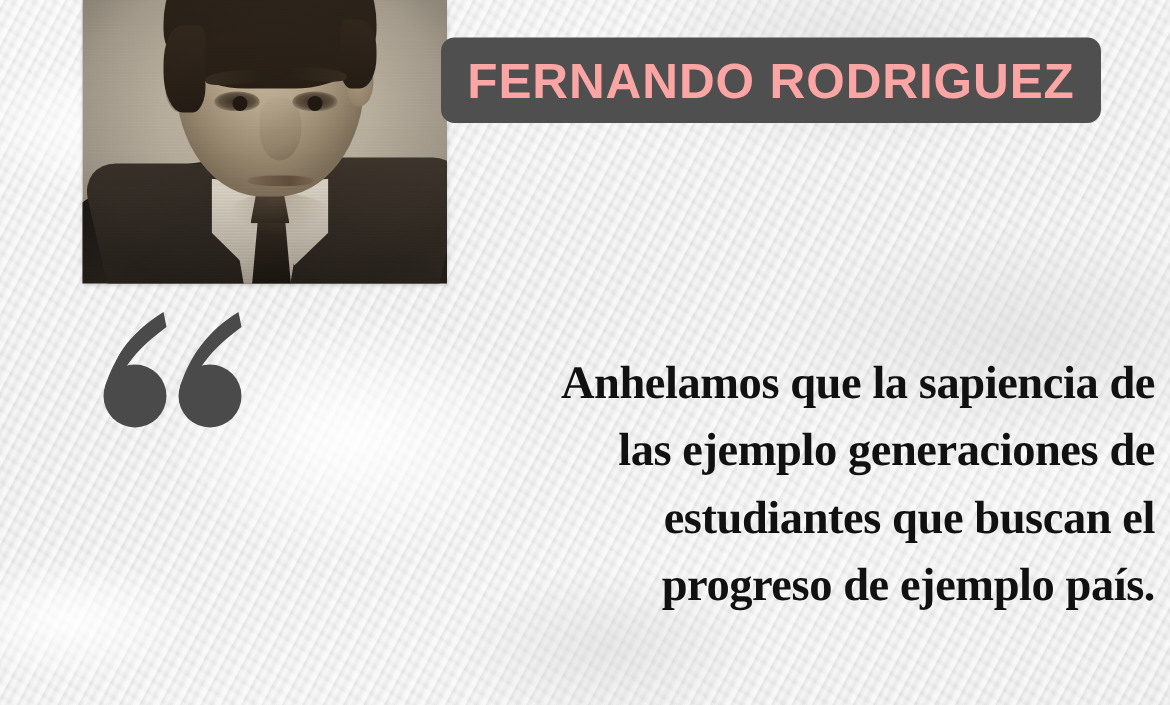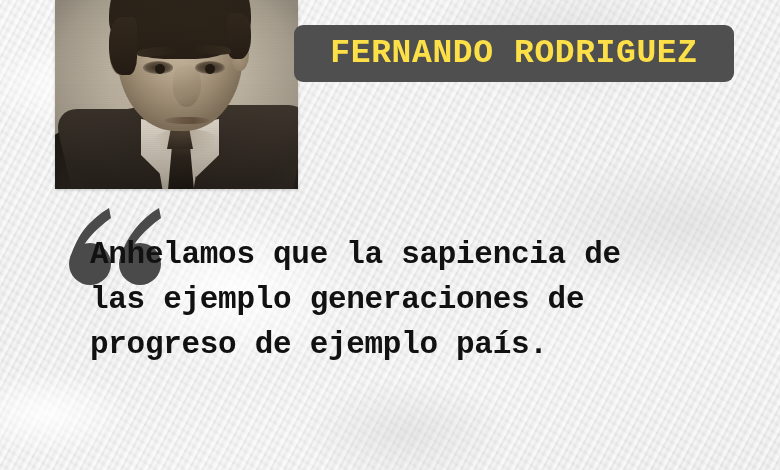--- a/index.html
+++ b/index.html
@@ -297,22 +297,22 @@
     top: 25px;
     width: 440px;
     height: 57px;
     background: #4f4f4f;
     border-radius: 9px;
     display: flex;
     align-items: center;
     justify-content: center;
   }
   #name-banner .name-text {
-    color: #fde047;
-    font-family: Liberation Mono, monospace;
+    color: #fca5a5;
+    font-family: Liberation Sans, sans-serif;
     font-weight: bold;
     font-size: 33px;
     letter-spacing: 0.6px;
     line-height: 1;
     white-space: nowrap;
   }
 
   
   #quote-mark {
     position: absolute;
@@ -329,22 +329,22 @@
     color: #4a4a4a;
   }
   #quote-mark .qm svg { display: block; }
 
   
   #quote-text {
     position: absolute;
     left: 90px;
     top: 232px;
     width: 680px;
-    text-align: left;
-    font-family: Liberation Mono, monospace;
+    text-align: right;
+    font-family: Liberation Serif, serif;
     font-weight: bold;
     font-size: 31px;
     line-height: 45px;
     color: #111111;
     letter-spacing: -0.3px;
   }
   #quote-text .qline { display: block; white-space: nowrap; }
 </style>
 </head>
 <body>
@@ -399,16 +399,17 @@
       <svg width="44" height="86" viewBox="0 0 44 86" aria-hidden="true">
         <circle cx="22" cy="58" r="21" fill="#4a4a4a"></circle>
         <path d="M41 2 L43 12 C24 26, 12 40, 9 56 L2 52 C8 32, 21 14, 41 2 Z" fill="#4a4a4a"></path>
       </svg>
     </span>
   </div>
 
   <div id="quote-text">
     <span class="qline">Anhelamos que la sapiencia de</span>
     <span class="qline">las ejemplo generaciones de</span>
+    <span class="qline">estudiantes que buscan el</span>
     <span class="qline">progreso de ejemplo país.</span>
   </div>
 
 </div>
 
 </body></html>

